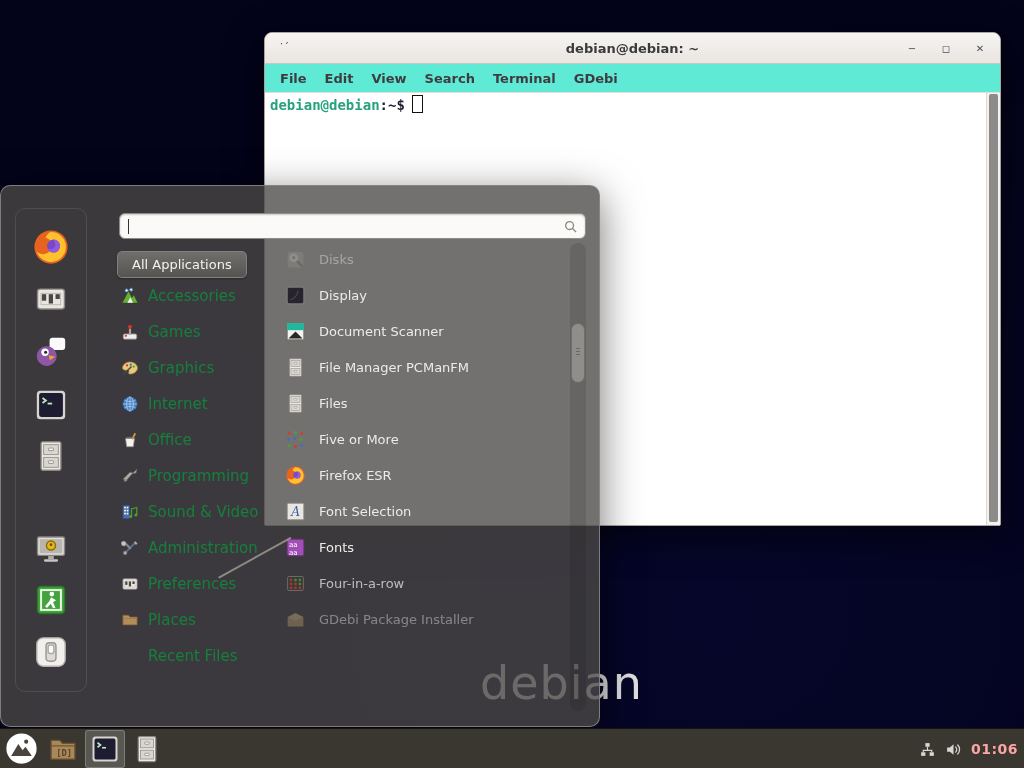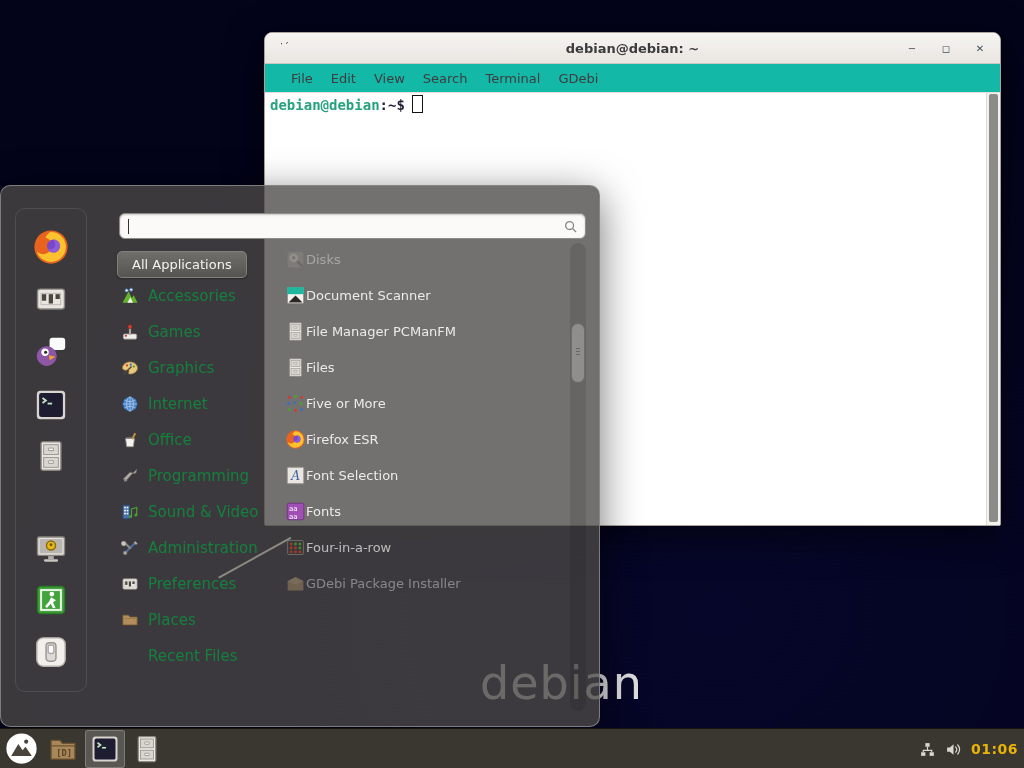--- a/index.html
+++ b/index.html
@@ -31,22 +31,22 @@
     height:30px;flex:0 0 30px;position:relative;
     background:linear-gradient(#f6f4f2,#e9e5e1);
     border-bottom:1px solid #ccc7c1;border-radius:7px 7px 0 0;
     display:flex;align-items:center;justify-content:center;
   }
   .titlebar .title{font-size:13px;font-weight:bold;color:#3b3b3b;}
   .titlebar-glyph{position:absolute;left:14px;top:9px;font-size:10px;color:#4a4a4a;}
   .winbtns{position:absolute;right:14px;top:0;height:30px;display:flex;align-items:center;gap:22px;}
   .winbtn{font-size:10px;color:#44505a;width:12px;text-align:center;cursor:default;}
   .menubar{
-    height:28px;flex:0 0 28px;background:#14b8a6;border-bottom:1px solid #e2ded9;
-    display:flex;align-items:center;padding-left:17px;
+    height:28px;flex:0 0 28px;background:#5eead4;border-bottom:1px solid #e2ded9;
+    display:flex;align-items:center;padding-left:6px;font-weight:bold;
   }
   .menubar .mitem{font-size:13px;color:#3f3b40;padding:3px 9px;border-radius:3px;}
   .termbody{flex:1;position:relative;background:#ffffff;border-radius:0 0 2px 2px;}
   .promptline{
     position:absolute;left:5px;top:2px;
     font-family:"DejaVu Sans Mono","Liberation Mono",monospace;
     font-size:14px;font-weight:bold;white-space:pre;
   }
   .p-user{color:#26a17d;text-align:right;}
   .p-path{color:#1e1d33;}
@@ -96,21 +96,21 @@
     border:1px solid #83817d;color:#f4f2ef;font-size:13px;
     box-shadow:0 1px 2px rgba(0,0,0,0.3);
   }
   .cat{height:36px;display:flex;align-items:center;gap:9px;padding-left:4px;box-sizing:border-box;}
   .cat .cicon{width:18px;height:18px;flex:0 0 18px;}
   .cat .cicon svg{width:18px;height:18px;}
   .cat .clabel{font-size:15px;color:#15803d;}
   .cat.noicon{padding-left:31px;}
 
   .apps{position:absolute;left:284px;top:55px;width:280px;height:470px;overflow:hidden;}
-  .appitem{height:36px;display:flex;align-items:center;}
+  .appitem{height:36px;display:flex;align-items:center;gap:13px;}
   .appitem .aicon{width:21px;height:21px;flex:0 0 21px;}
   .appitem .aicon svg{width:21px;height:21px;}
   .appitem .alabel{font-size:13px;color:#edebe8;}
   .appitem.faded{opacity:0.42;}
   .appitem.dim{opacity:0.72;}
 
   .menu-scroll{
     position:absolute;left:569px;top:57px;width:16px;height:468px;
     background:rgba(0,0,0,0.10);border-radius:8px;
   }
@@ -136,21 +136,21 @@
     background:#3a3731;border-top:1px solid #15140f;box-sizing:border-box;
     display:flex;align-items:center;
   }
   .tb-launchers{display:flex;align-items:center;height:100%;}
   .tb-btn{width:40px;height:38px;display:flex;align-items:center;justify-content:center;border-radius:3px;margin:0 1px;}
   .tb-btn svg{width:30px;height:30px;}
   .tb-btn.menu-btn svg{width:33px;height:33px;}
   .tb-btn.active{background:rgba(255,255,255,0.16);border:1px solid rgba(255,255,255,0.22);box-sizing:border-box;}
   .tray{position:absolute;right:6px;top:0;height:40px;display:flex;align-items:center;gap:9px;}
   .tray svg{width:17px;height:17px;}
-  .clock{font-size:14px;font-weight:bold;color:#eab308;letter-spacing:0.5px;}
+  .clock{font-size:14px;font-weight:bold;color:#fca5a5;letter-spacing:0.5px;}
 </style>
 </head>
 <body>
 
 <div class="abs watermark">debian</div>
 
 <div class="abs terminal">
   <div class="titlebar">
     <span class="titlebar-glyph">˙ˊ</span>
     <span class="title">debian@debian: ~</span>
@@ -374,20 +374,29 @@
             <circle cx="10" cy="10" r="5" fill="#b8b5b0"></circle>
             <circle cx="10" cy="10" r="1.6" fill="#6e6b66"></circle>
             <path d="M14 14l6 6" stroke="#5e5b56" stroke-width="2.4"></path>
           </svg>
         </span>
         <span class="alabel">Disks</span>
       </div>
       <div class="appitem">
         <span class="aicon">
           <svg viewBox="0 0 24 24">
+            <rect x="2.5" y="2.5" width="19" height="19" rx="2" fill="#27242e" stroke="#8a8680"></rect>
+            <path d="M6 17c4-1 8-5 9-10" stroke="#4a4656" stroke-width="1.4" fill="none"></path>
+          </svg>
+        </span>
+        <span class="alabel">Display</span>
+      </div>
+      <div class="appitem">
+        <span class="aicon">
+          <svg viewBox="0 0 24 24">
             <rect x="2.5" y="2.5" width="19" height="19" rx="1.5" fill="#f4f2ef" stroke="#6e6a64"></rect>
             <rect x="2.5" y="2.5" width="19" height="8" fill="#1fb89e"></rect>
             <path d="M4 20l8-8 8 8z" fill="#2a2824"></path>
           </svg>
         </span>
         <span class="alabel">Document Scanner</span>
       </div>
       <div class="appitem">
         <span class="aicon">
           <svg viewBox="0 0 24 24">

